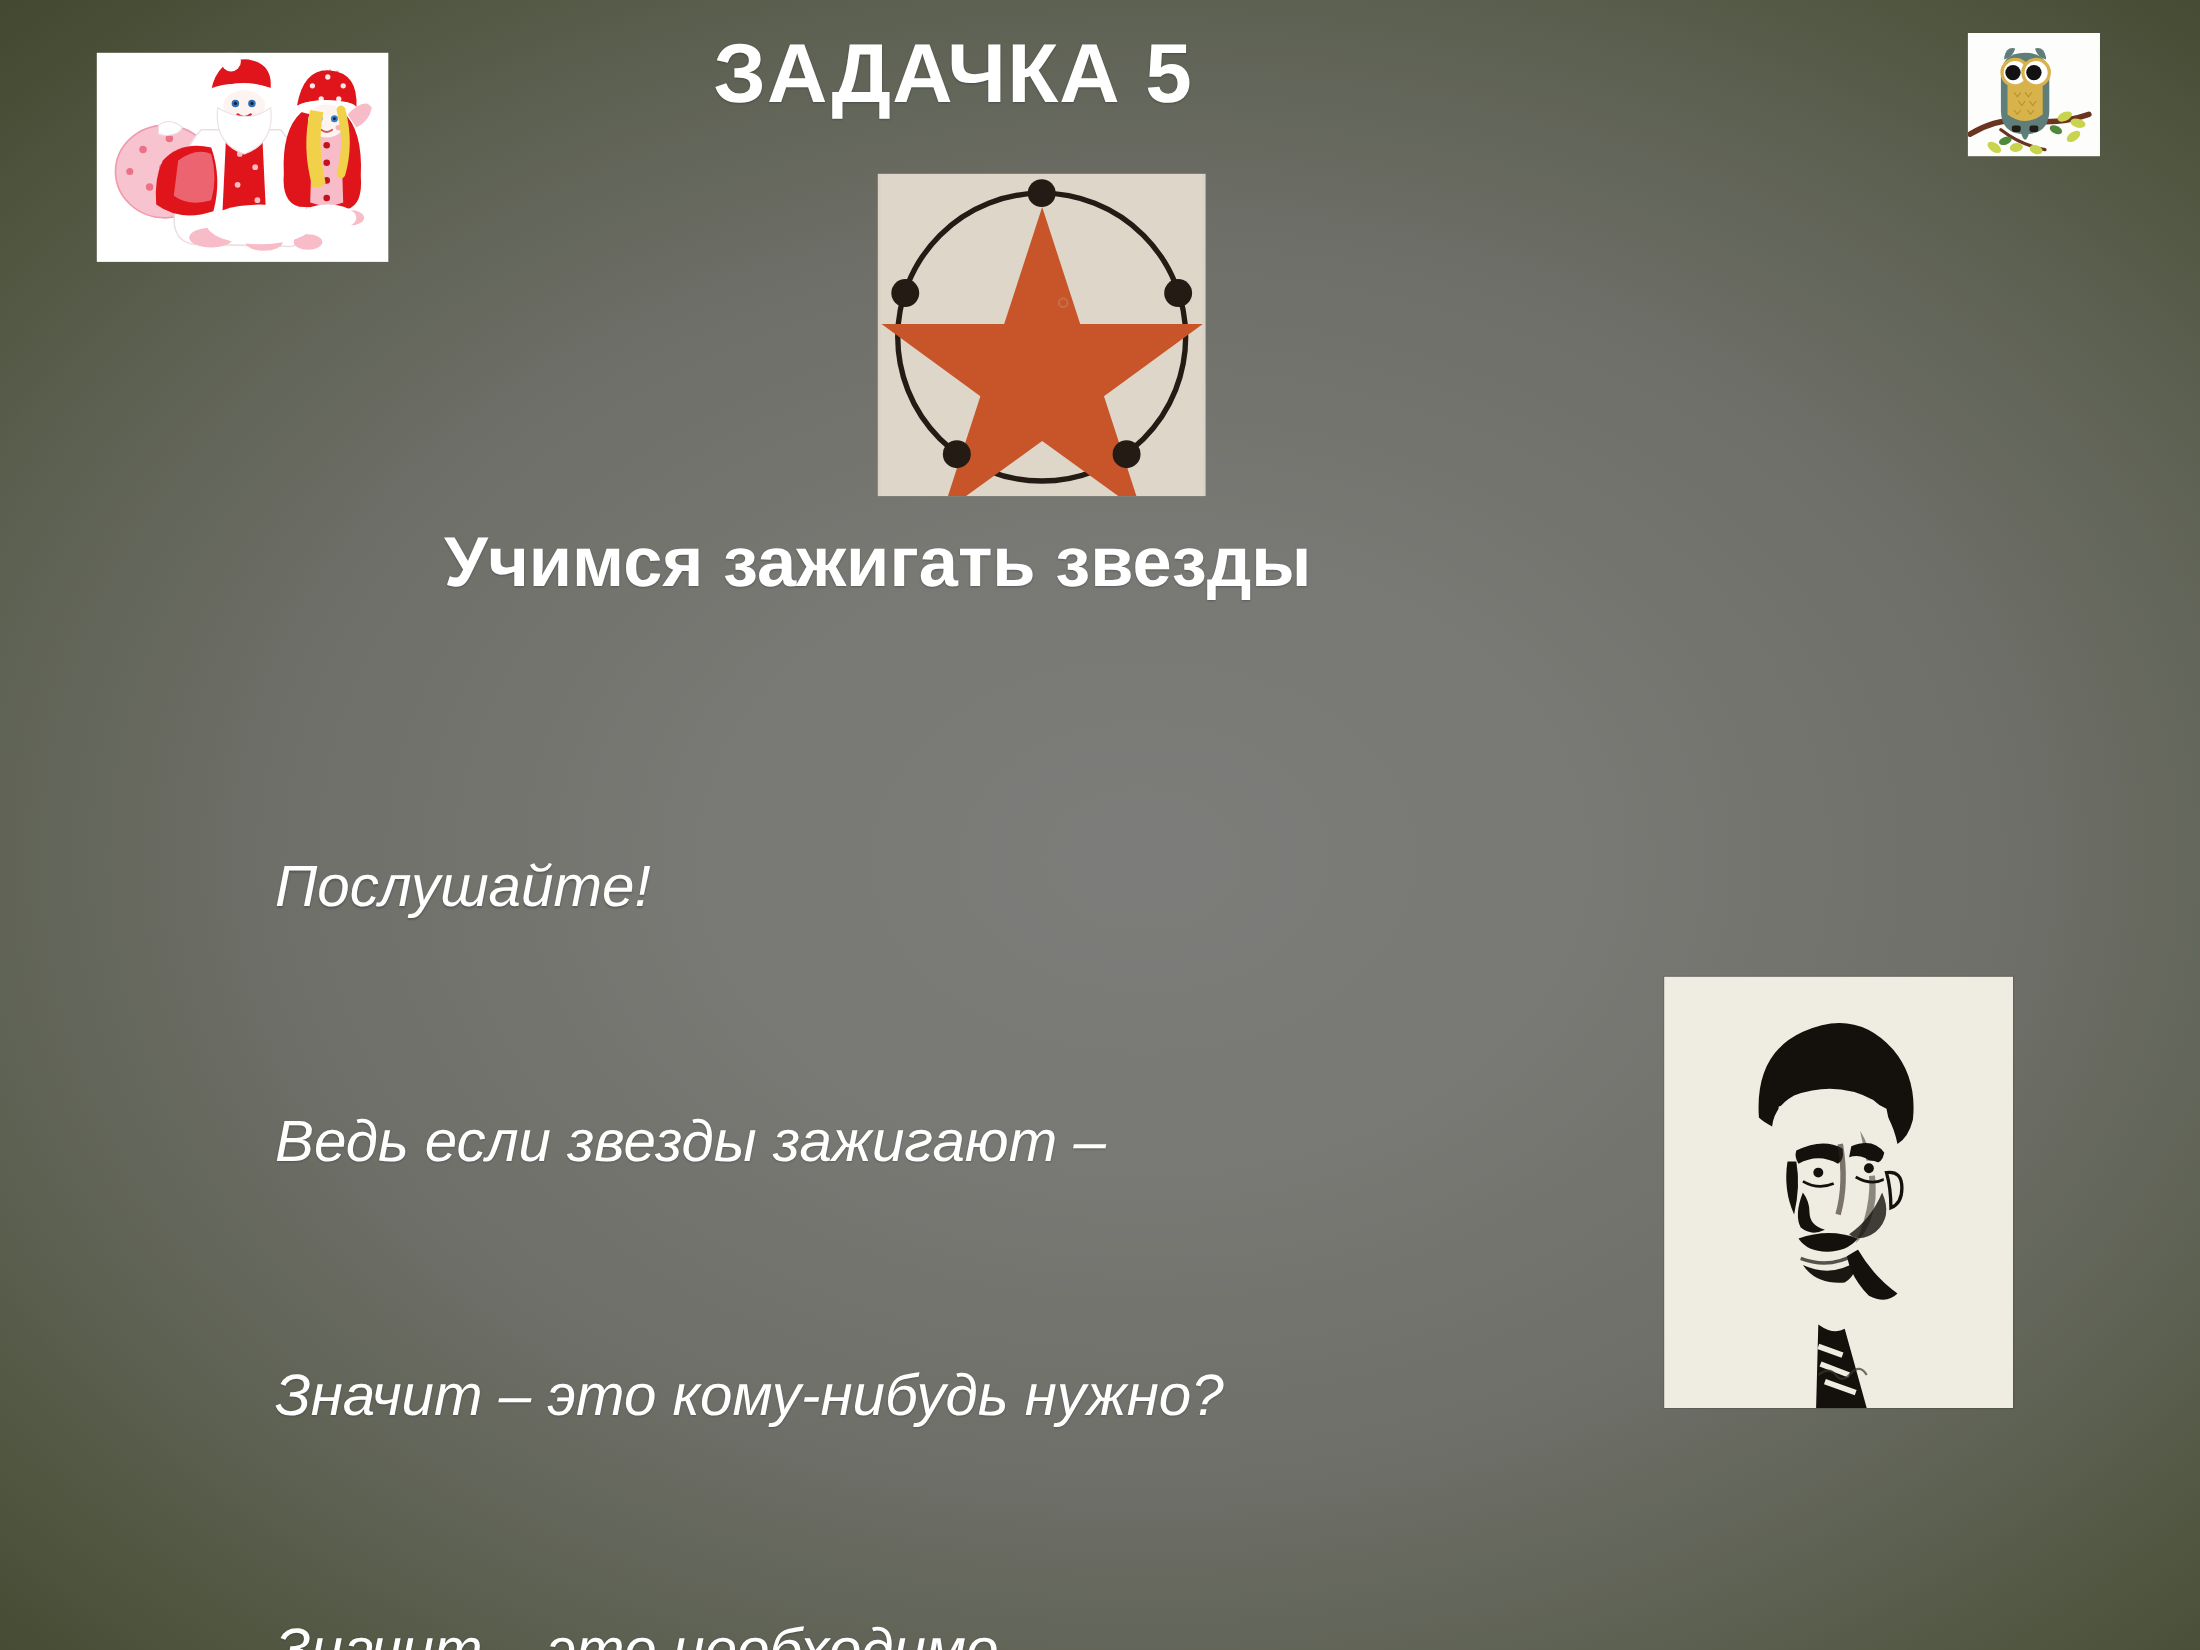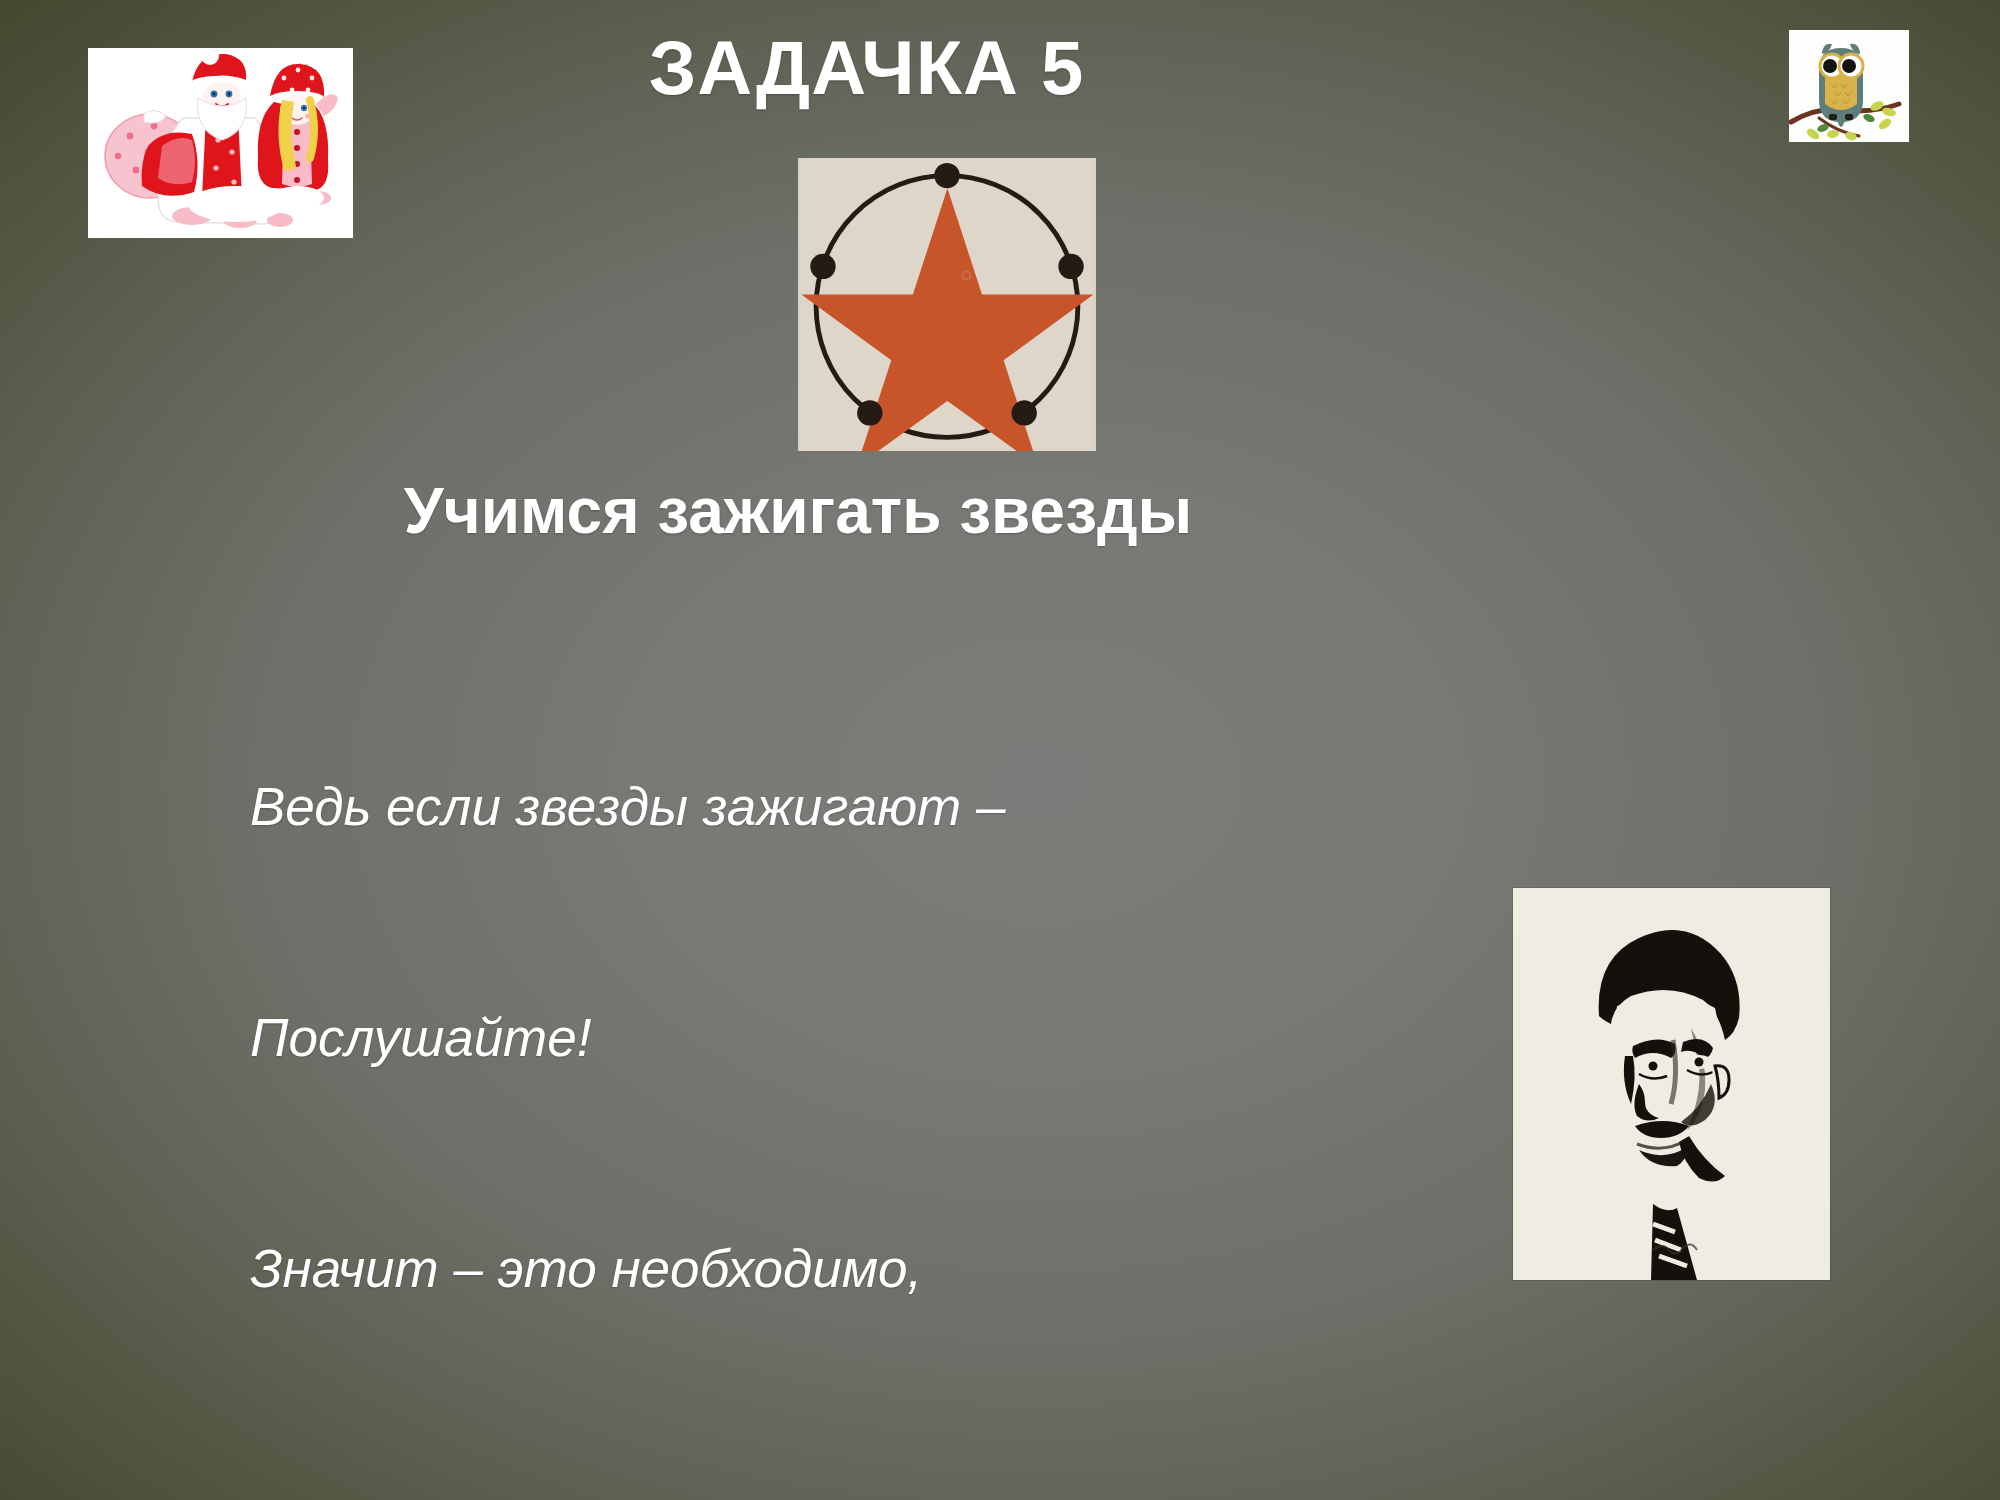--- a/index.html
+++ b/index.html
@@ -336,22 +336,23 @@
 
       <path d="M140 352 q10 -8 16 0 q6 8 14 -2 q8 -8 14 2" stroke="#3a342c" stroke-width="2" fill="none" opacity="0.7" transform="translate(0 10)"></path>
     </svg>
   </div>
 
   <div class="slide-title">ЗАДАЧКА 5</div>
 
   <div class="slide-subtitle">Учимся зажигать звезды</div>
 
   <div class="poem">
+    <span class="poem-line">Послушайте!</span>
     <span class="poem-line">Ведь если звезды зажигают –</span>
-    <span class="poem-line">Послушайте!</span>
+    <span class="poem-line">Значит – это кому-нибудь нужно?</span>
     <span class="poem-line">Значит – это необходимо,</span>
     
     
     
     
     
   </div>
 
 </div>
 

